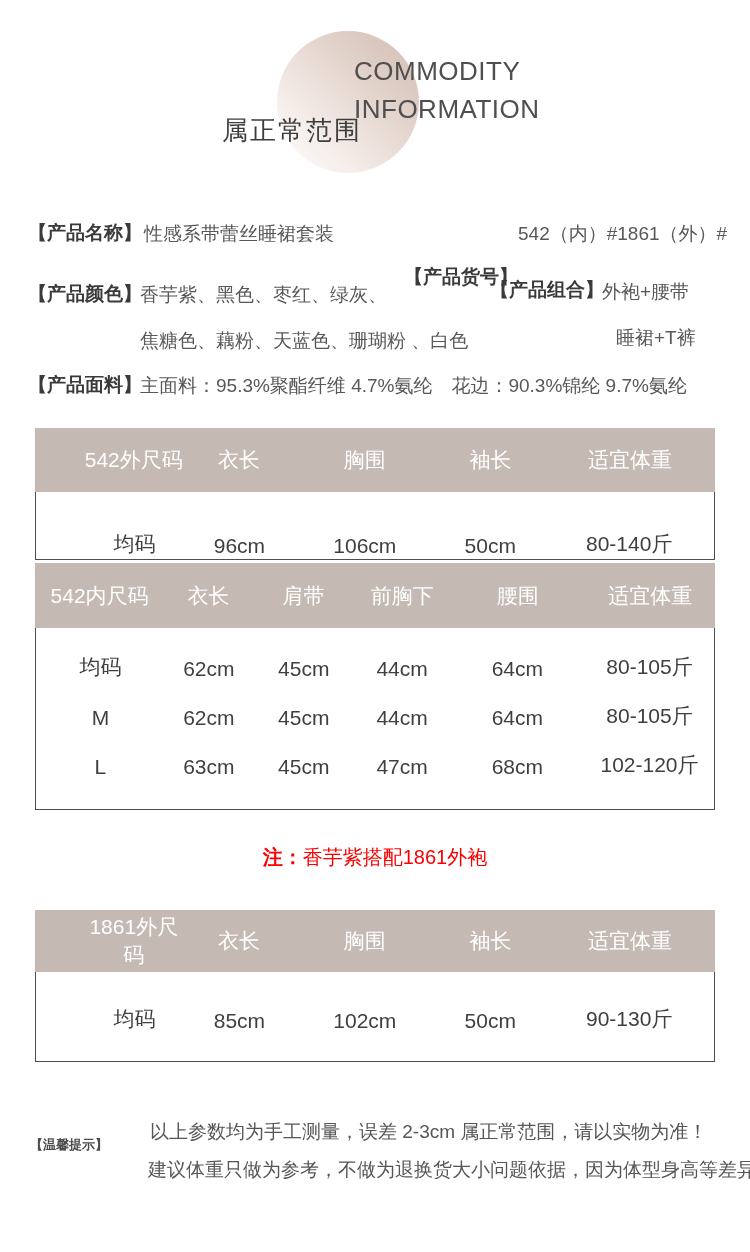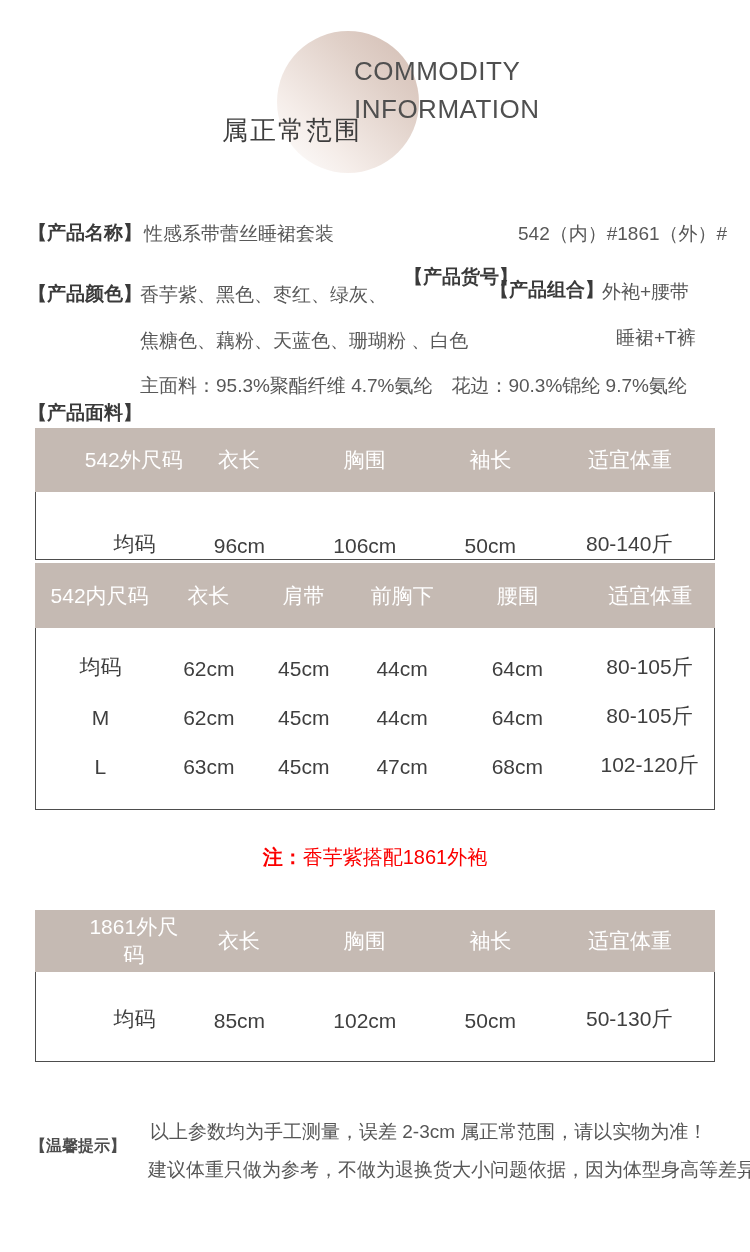--- a/index.html
+++ b/index.html
@@ -53,21 +53,21 @@
   #tbody1 .trow{height:49px;}
   #thead2{top:910px;height:62px;}
   #tbody2{top:972px;height:90px;padding-top:1px;}
   #tbody2 .trow{height:60px;}
 
   
   .note{left:0;top:844px;width:750px;text-align:center;font-size:20px;}
   .note .pfx{font-weight:bold;}
 
   
-  .tips-label{left:30px;top:1136px;font-size:16px;font-weight:bold;color:#4c4c4c;white-space:nowrap;}
+  .tips-label{left:30px;top:1136px;font-size:13px;font-weight:bold;color:#4c4c4c;white-space:nowrap;}
   .tips-line{font-size:19px;color:#565656;white-space:nowrap;}
 </style>
 </head>
 <body>
 
 <div id="page">
 
   <div class="abs circle"></div>
   <div class="abs title-en">
     <div>COMMODITY</div>
@@ -81,21 +81,21 @@
   <div class="abs val" style="left:518px;top:221px;">542（内）#1861（外）#</div>
 
   <div class="abs lbl" style="left:28px;top:281px;">【产品颜色】</div>
   <div class="abs val" style="left:140px;top:282px;">香芋紫、黑色、枣红、绿灰、</div>
   <div class="abs val" style="left:140px;top:328px;">焦糖色、藕粉、天蓝色、珊瑚粉 、白色</div>
 
   <div class="abs lbl" style="left:490px;top:277px;">【产品组合】</div>
   <div class="abs val" style="left:602px;top:279px;">外袍+腰带</div>
   <div class="abs val" style="left:616px;top:325px;">睡裙+T裤</div>
 
-  <div class="abs lbl" style="left:28px;top:372px;margin-top:28px;">【产品面料】</div>
+  <div class="abs lbl" style="left:28px;top:372px;">【产品面料】</div>
   <div class="abs val" style="left:140px;top:373px;">主面料：95.3%聚酯纤维 4.7%氨纶　花边：90.3%锦纶 9.7%氨纶</div>
 
   <div class="abs thead r5" id="thead0" style="background: rgb(197, 186, 179);">
       <div>542外尺码</div>
       <div>衣长</div>
       <div>胸围</div>
       <div>袖长</div>
       <div>适宜体重</div>
     </div>
   <div class="abs tbody" id="tbody0">
@@ -153,21 +153,21 @@
       <div>胸围</div>
       <div>袖长</div>
       <div>适宜体重</div>
     </div>
   <div class="abs tbody" id="tbody2">
       <div class="trow r5">
         <div>均码</div>
         <div>85cm</div>
         <div>102cm</div>
         <div>50cm</div>
-        <div>50-130斤</div>
+        <div>90-130斤</div>
       </div>
     </div>
 
   <div class="abs tips-label">【温馨提示】</div>
   <div class="abs tips-line" style="left:150px;top:1119px;">以上参数均为手工测量，误差 2-3cm 属正常范围，请以实物为准！</div>
   <div class="abs tips-line" style="left:148px;top:1157px;">建议体重只做为参考，不做为退换货大小问题依据，因为体型身高等差异，请谅解！</div>
 
 </div>
 
 </body></html>

